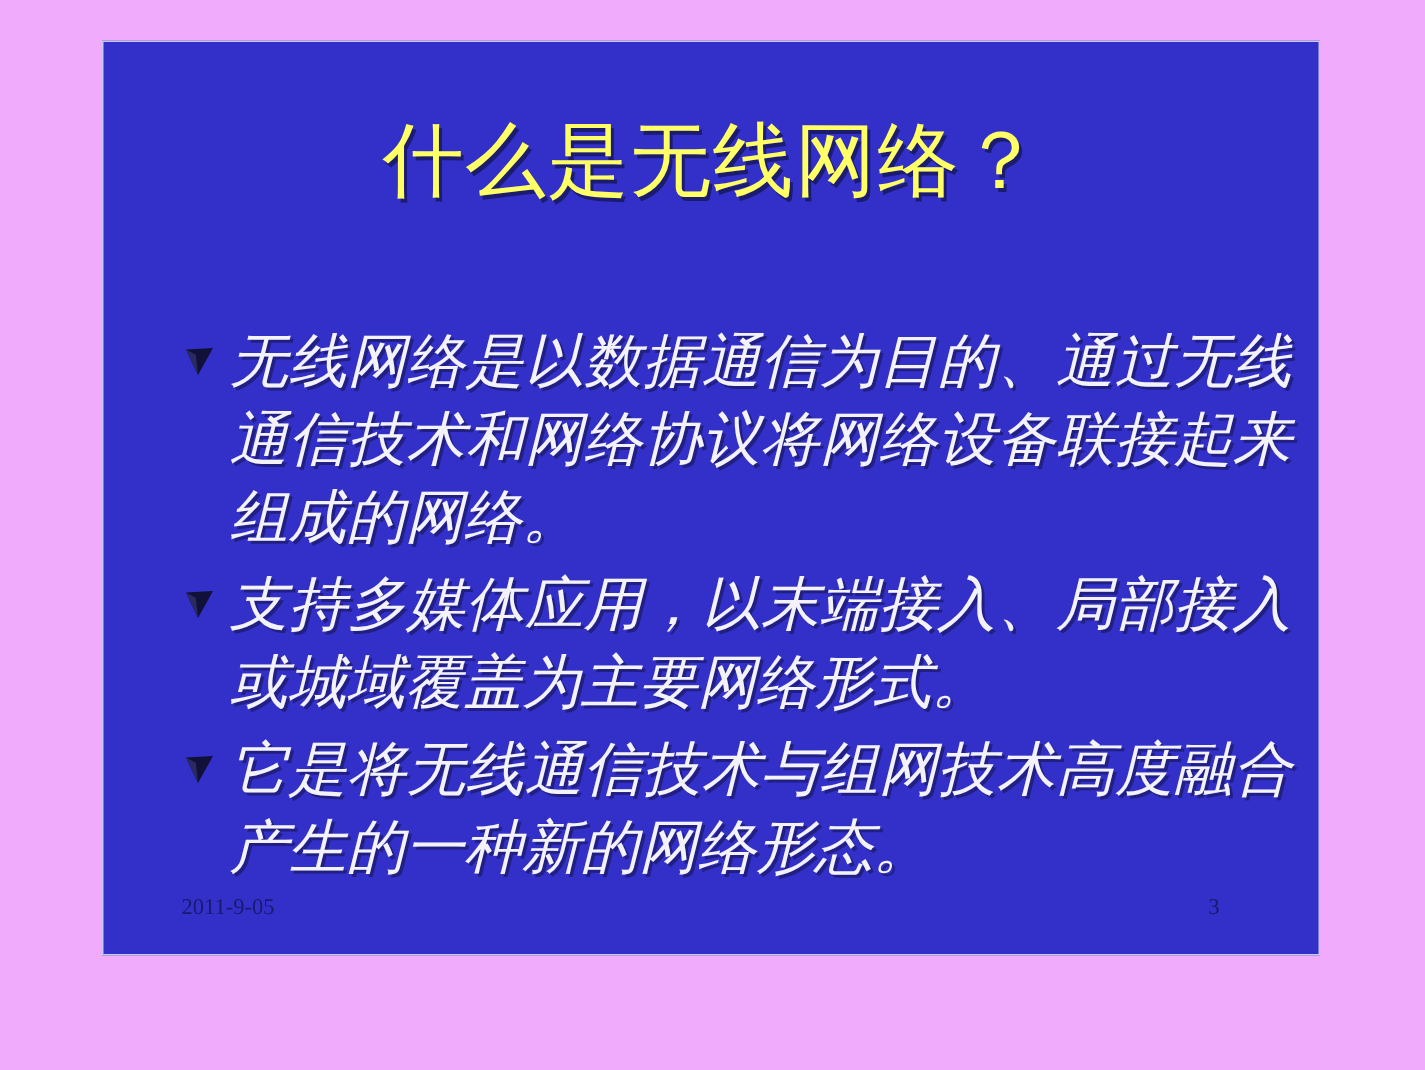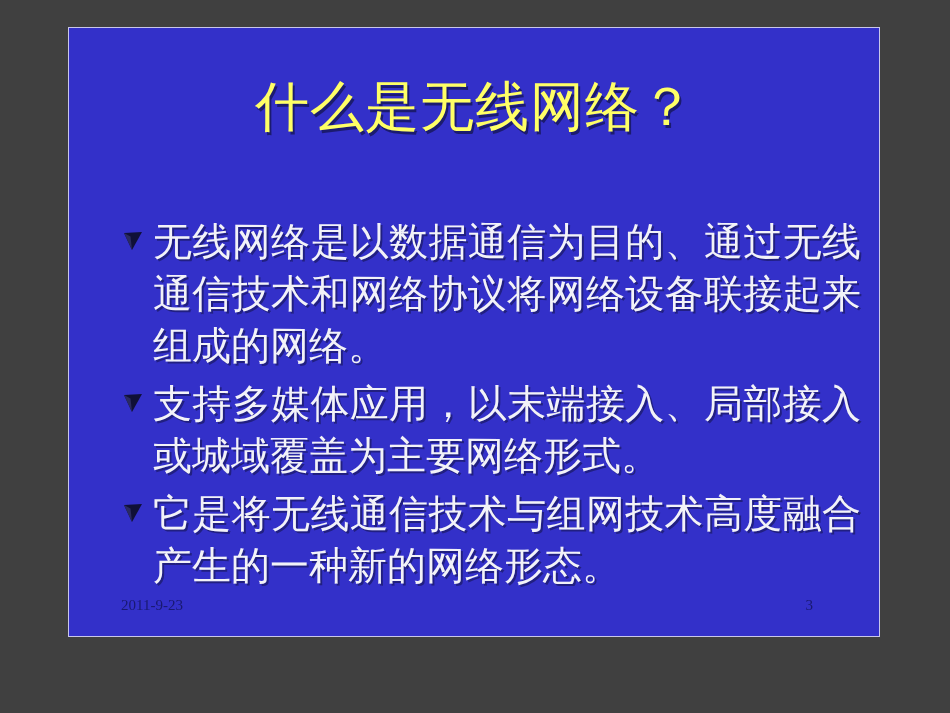--- a/index.html
+++ b/index.html
@@ -12,21 +12,21 @@
     height: 713px;
     background: #ffffff;
     font-family: "Liberation Serif", "DejaVu Serif", serif;
     overflow: hidden;
   }
 
   #stage {
     position: relative;
     width: 950px;
     height: 713px;
-    background: #404040;
+    background: #f0abfc;
   }
 
   
   #slide {
     position: absolute;
     left: 68px;
     top: 27px;
     width: 812px;
     height: 610px;
     background: #3330c9;
@@ -53,20 +53,21 @@
     white-space: nowrap;
     text-shadow: 2px 3px 0 rgba(20, 20, 80, 0.75);
   }
 
   
   #body-block {
     position: absolute;
     left: 52px;
     top: 188px;
     width: 740px;
+    font-style: italic;
   }
 
   .bullet-row {
     position: relative;
     padding-left: 32px;
     margin-bottom: 6px;
     font-family: "Liberation Serif", "DejaVu Serif", serif;
     font-size: 39px;
     line-height: 52px;
     color: #f2f2f8;
@@ -150,18 +151,18 @@
           <svg width="24" height="24" viewBox="0 0 24 24" aria-hidden="true">
             <path d="M3 4 L21 3 L11 21 Z" fill="#101038"></path>
             <path d="M3 4 L11 21 L9.5 7.5 Z" fill="#2a2a62"></path>
           </svg>
         </span>
         <span class="bullet-text">它是将无线通信技术与组网技术高度融合产生的一种新的网络形态。</span>
       </div>
 
     </div>
 
-    <div id="footer-date">2011-9-23</div>
+    <div id="footer-date">2011-9-05</div>
 
     <div id="footer-page">3</div>
 
   </div>
 </div>
 
 </body></html>

